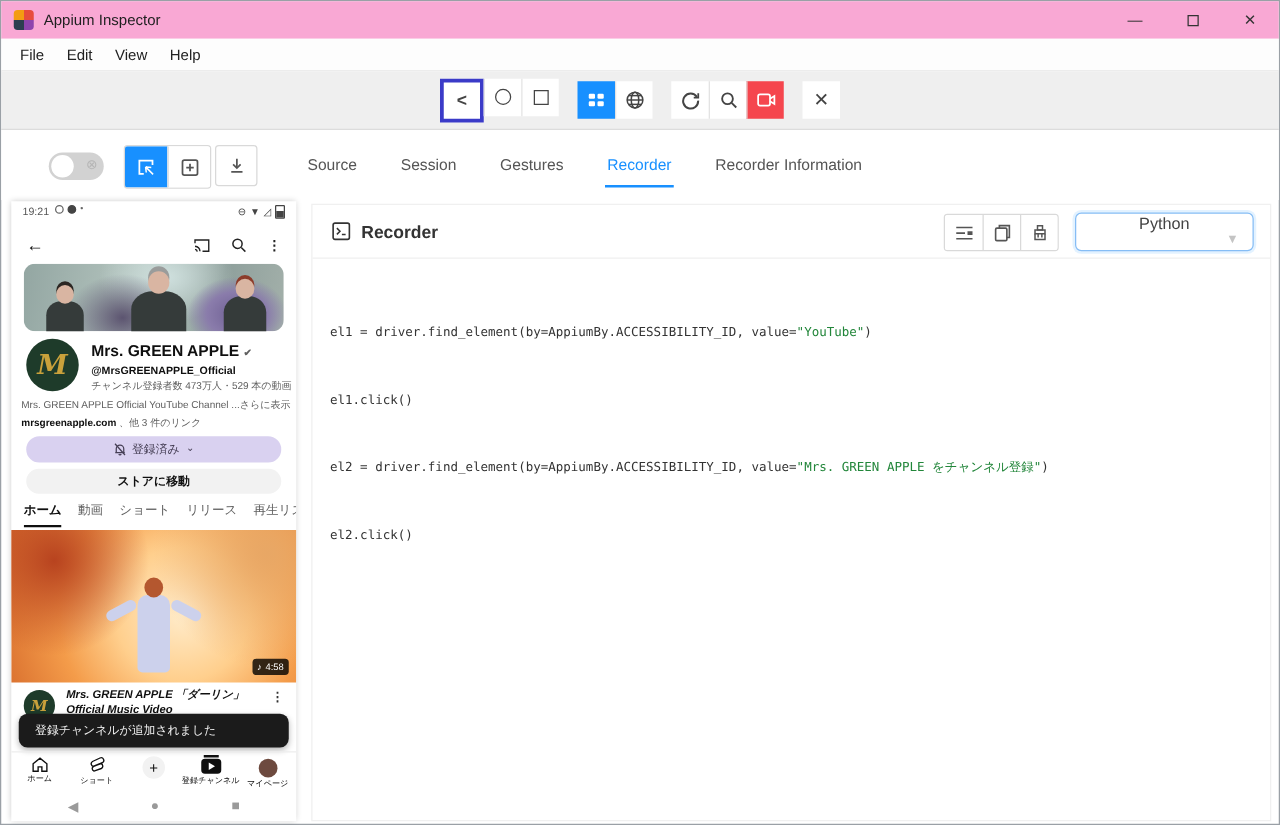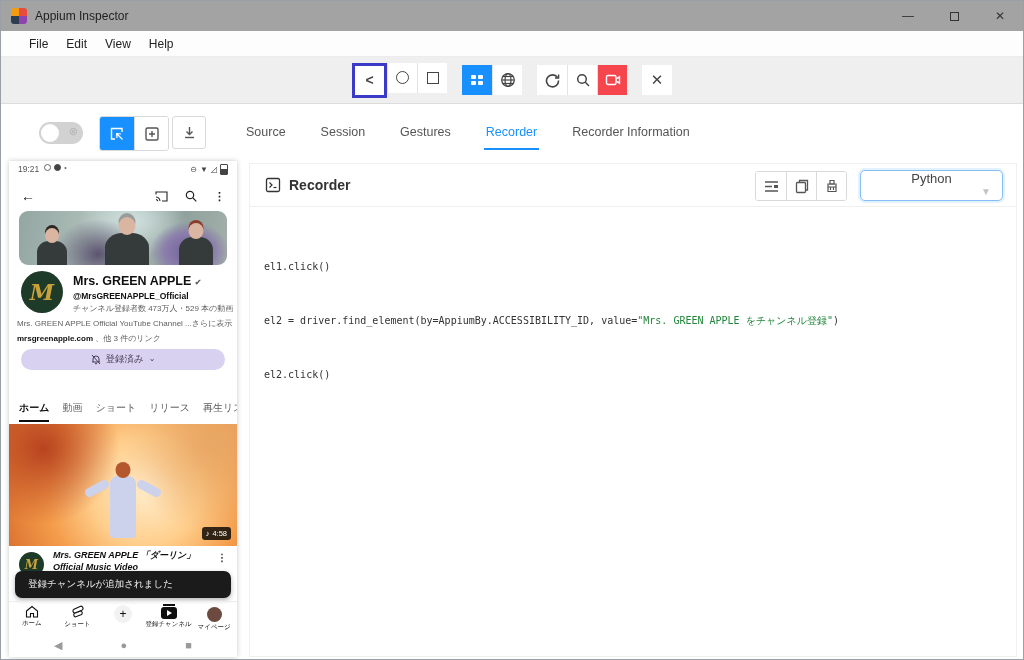--- a/index.html
+++ b/index.html
@@ -1,30 +1,30 @@
 <!DOCTYPE html>
 <html><head>
 <meta charset="utf-8">
 <style>
   * { margin:0; padding:0; box-sizing:border-box; }
   html,body { width:1024px; height:660px; }
   body { font-family:"Liberation Sans", sans-serif; background:#fff; position:relative; overflow:hidden; }
   .app { position:absolute; inset:0; width:1024px; height:660px; border:1px solid #9aa0a6; background:#fff; }
 
   
-  .titlebar { position:absolute; left:0; top:0; width:100%; height:30px; background:#a3a3a3; display:flex; align-items:center; }
+  .titlebar { position:absolute; left:0; top:0; width:100%; height:30px; background:#f9a8d4; display:flex; align-items:center; }
   .appicon { width:16px; height:16px; margin-left:10px; border-radius:3px;
     background: conic-gradient(#e74c3c 0 25%, #8e44ad 25% 50%, #2c3e50 50% 75%, #f39c12 75% 100%); }
   .apptitle { font-size:12px; color:#1f1f1f; margin-left:8px; }
   .wincontrols { margin-left:auto; display:flex; height:100%; }
   .winbtn { width:46px; height:100%; display:flex; align-items:center; justify-content:center; font-size:12px; color:#333; cursor:default; }
   .maxglyph { width:9px; height:9px; border:1px solid #333; }
 
   
-  .menubar { position:absolute; left:0; top:30px; width:100%; height:26px; background:#fdfdfd; display:flex; align-items:center; padding-left:19px; border-bottom:1px solid #ececec; }
+  .menubar { position:absolute; left:0; top:30px; width:100%; height:26px; background:#fdfdfd; display:flex; align-items:center; padding-left:6px; border-bottom:1px solid #ececec; }
   .menuitem { font-size:12px; color:#222; padding:3px 9px; }
 
   
   .toolbar { position:absolute; left:0; top:56px; width:100%; height:47px; background:#efefef; border-bottom:1px solid #dcdcdc; display:flex; align-items:center; justify-content:center; gap:15px; }
   .tgroup { display:flex; }
   .tbtn { width:30px; height:30px; background:#fff; display:flex; align-items:center; justify-content:center; color:#444; }
   .tgroup .tbtn + .tbtn { border-left:1px solid #e3e3e3; }
   .tbtn.selected-border { width:35px; height:35px; border:3px solid #3b3bc8; }
   .tbtn.blue { background:#1890ff; color:#fff; }
   .tbtn.red  { background:#f5464e; color:#fff; }
@@ -300,20 +300,21 @@
     <div class="chanlinks"><b>mrsgreenapple.com</b><span> 、他 3 件のリンク</span></div>
     <div class="subbtn">
       <svg width="10" height="11" viewBox="0 0 10 11" fill="none" stroke="#463f55" stroke-width="1">
           <path d="M2 8 V5 a3 3 0 0 1 6 0 V8 H1.2 M8.8 8 H8"></path>
           <path d="M4 9.3 a1.2 1.2 0 0 0 2 0"></path>
           <line x1="1" y1="1" x2="9" y2="10"></line>
         </svg>
       <span>登録済み</span>
       <span style="font-size:8px;margin-top:-3px">⌄</span>
     </div>
+    <div class="storebtn">ストアに移動</div>
     <div class="phtabs">
       <span class="phtab active">ホーム</span>
       <span class="phtab">動画</span>
       <span class="phtab">ショート</span>
       <span class="phtab">リリース</span>
       <span class="phtab">再生リス</span>
     </div>
     <div class="thumb">
       <div class="figure">
         <span class="arm l"></span>
@@ -394,19 +395,20 @@
               <path d="M3 8 V12.5 H11 V8 M5.5 8 V11 M8.5 8 V11"></path>
             </svg>
         </div>
       </div>
       <div class="langselect">
         <span>Python</span>
         <span class="chev">▼</span>
       </div>
     </div>
     <div class="codearea">
+      <div class="codeline"><span>el1 = driver.find_element(by=AppiumBy.ACCESSIBILITY_ID, value=</span><span class="codestr">"YouTube"</span><span>)</span></div>
       <div class="codeline"><span>el1.click()</span><span class="codestr"></span><span></span></div>
       <div class="codeline"><span>el2 = driver.find_element(by=AppiumBy.ACCESSIBILITY_ID, value=</span><span class="codestr">"Mrs. GREEN APPLE をチャンネル登録"</span><span>)</span></div>
       <div class="codeline"><span>el2.click()</span><span class="codestr"></span><span></span></div>
     </div>
   </div>
 
 </div>
 
 </body></html>

